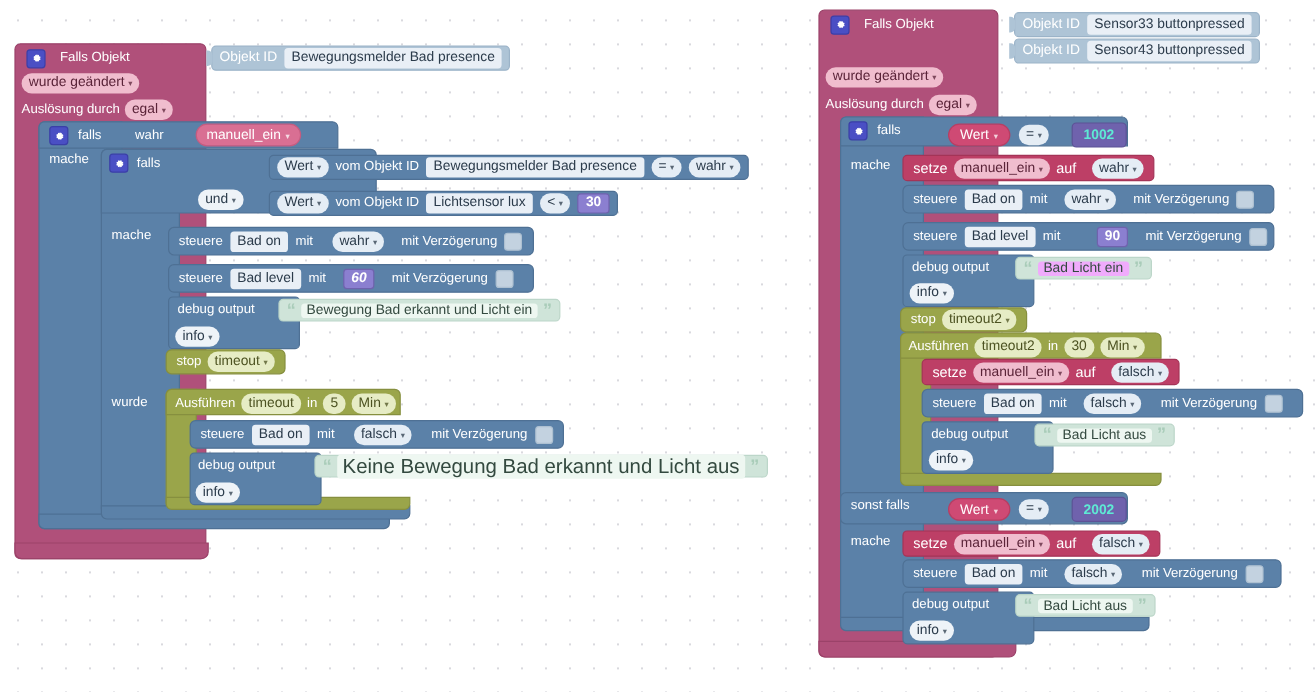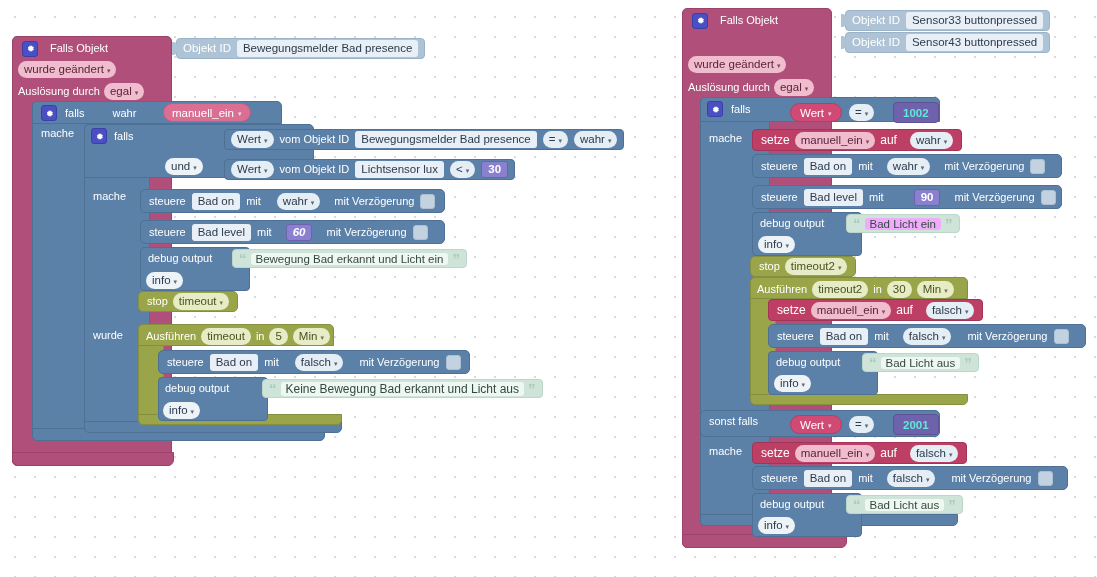--- a/index.html
+++ b/index.html
@@ -284,21 +284,21 @@
   <span class="lbl" style="padding:0 0 0 10px;">mit Verzögerung</span>
   <span class="toggle"></span>
 </div>
 
 <div class="blk ctrl" style="left:158px;top:377px;width:110px;height:44px;border-radius:4px;z-index:4;"></div>
 <div class="blk row" style="left:165px;top:381px;z-index:6;">
   <span class="lbl" style="padding:0;">debug output</span>
 </div>
 <div class="blk strblk row" style="left:262px;top:379px;height:19px;padding:0 6px;gap:4px;z-index:6;">
   <span class="quote">“</span>
-  <span style="font-size:12px;background:#eef7f1;border-radius:3px;padding:0 5px;">Keine Bewegung Bad erkannt und Licht aus</span>
+  <span style="font-size:17px;background:#eef7f1;border-radius:3px;padding:0 5px;">Keine Bewegung Bad erkannt und Licht aus</span>
   <span class="quote">”</span>
 </div>
 <div class="blk row" style="left:163px;top:402px;z-index:6;">
   <span class="chip lite">
     <span>info</span>
         <span class="caret">▾</span>
   </span>
 </div>
 
 <div class="blk hat" style="left:682px;top:8px;width:150px;height:540px;border-radius:5px;"></div>
@@ -489,21 +489,21 @@
   <span style="font-size:11.5px;">Wert</span>
   <span class="caret">▾</span>
 </div>
 <div class="blk row" style="left:849px;top:416px;z-index:8;">
   <span class="chip">
     <span>=</span>
         <span class="caret">▾</span>
   </span>
 </div>
 <div class="blk numblk row" style="left:893px;top:414px;height:21px;padding:0 9px;z-index:8;">
-  <span style="font-size:11.5px;font-weight:bold;">2001</span>
+  <span style="font-size:11.5px;font-weight:bold;">2002</span>
 </div>
 
 <div class="lbl blk" style="left:705px;top:444px;z-index:6;">mache</div>
 
 <div class="blk varset row" style="left:752px;top:442px;height:22px;padding:0 8px;gap:5px;z-index:5;">
   <span class="lbl" style="padding:0;font-size:12px;">setze</span>
   <span class="chip rose">
     <span>manuell_ein</span>
         <span class="caret">▾</span>
   </span>

